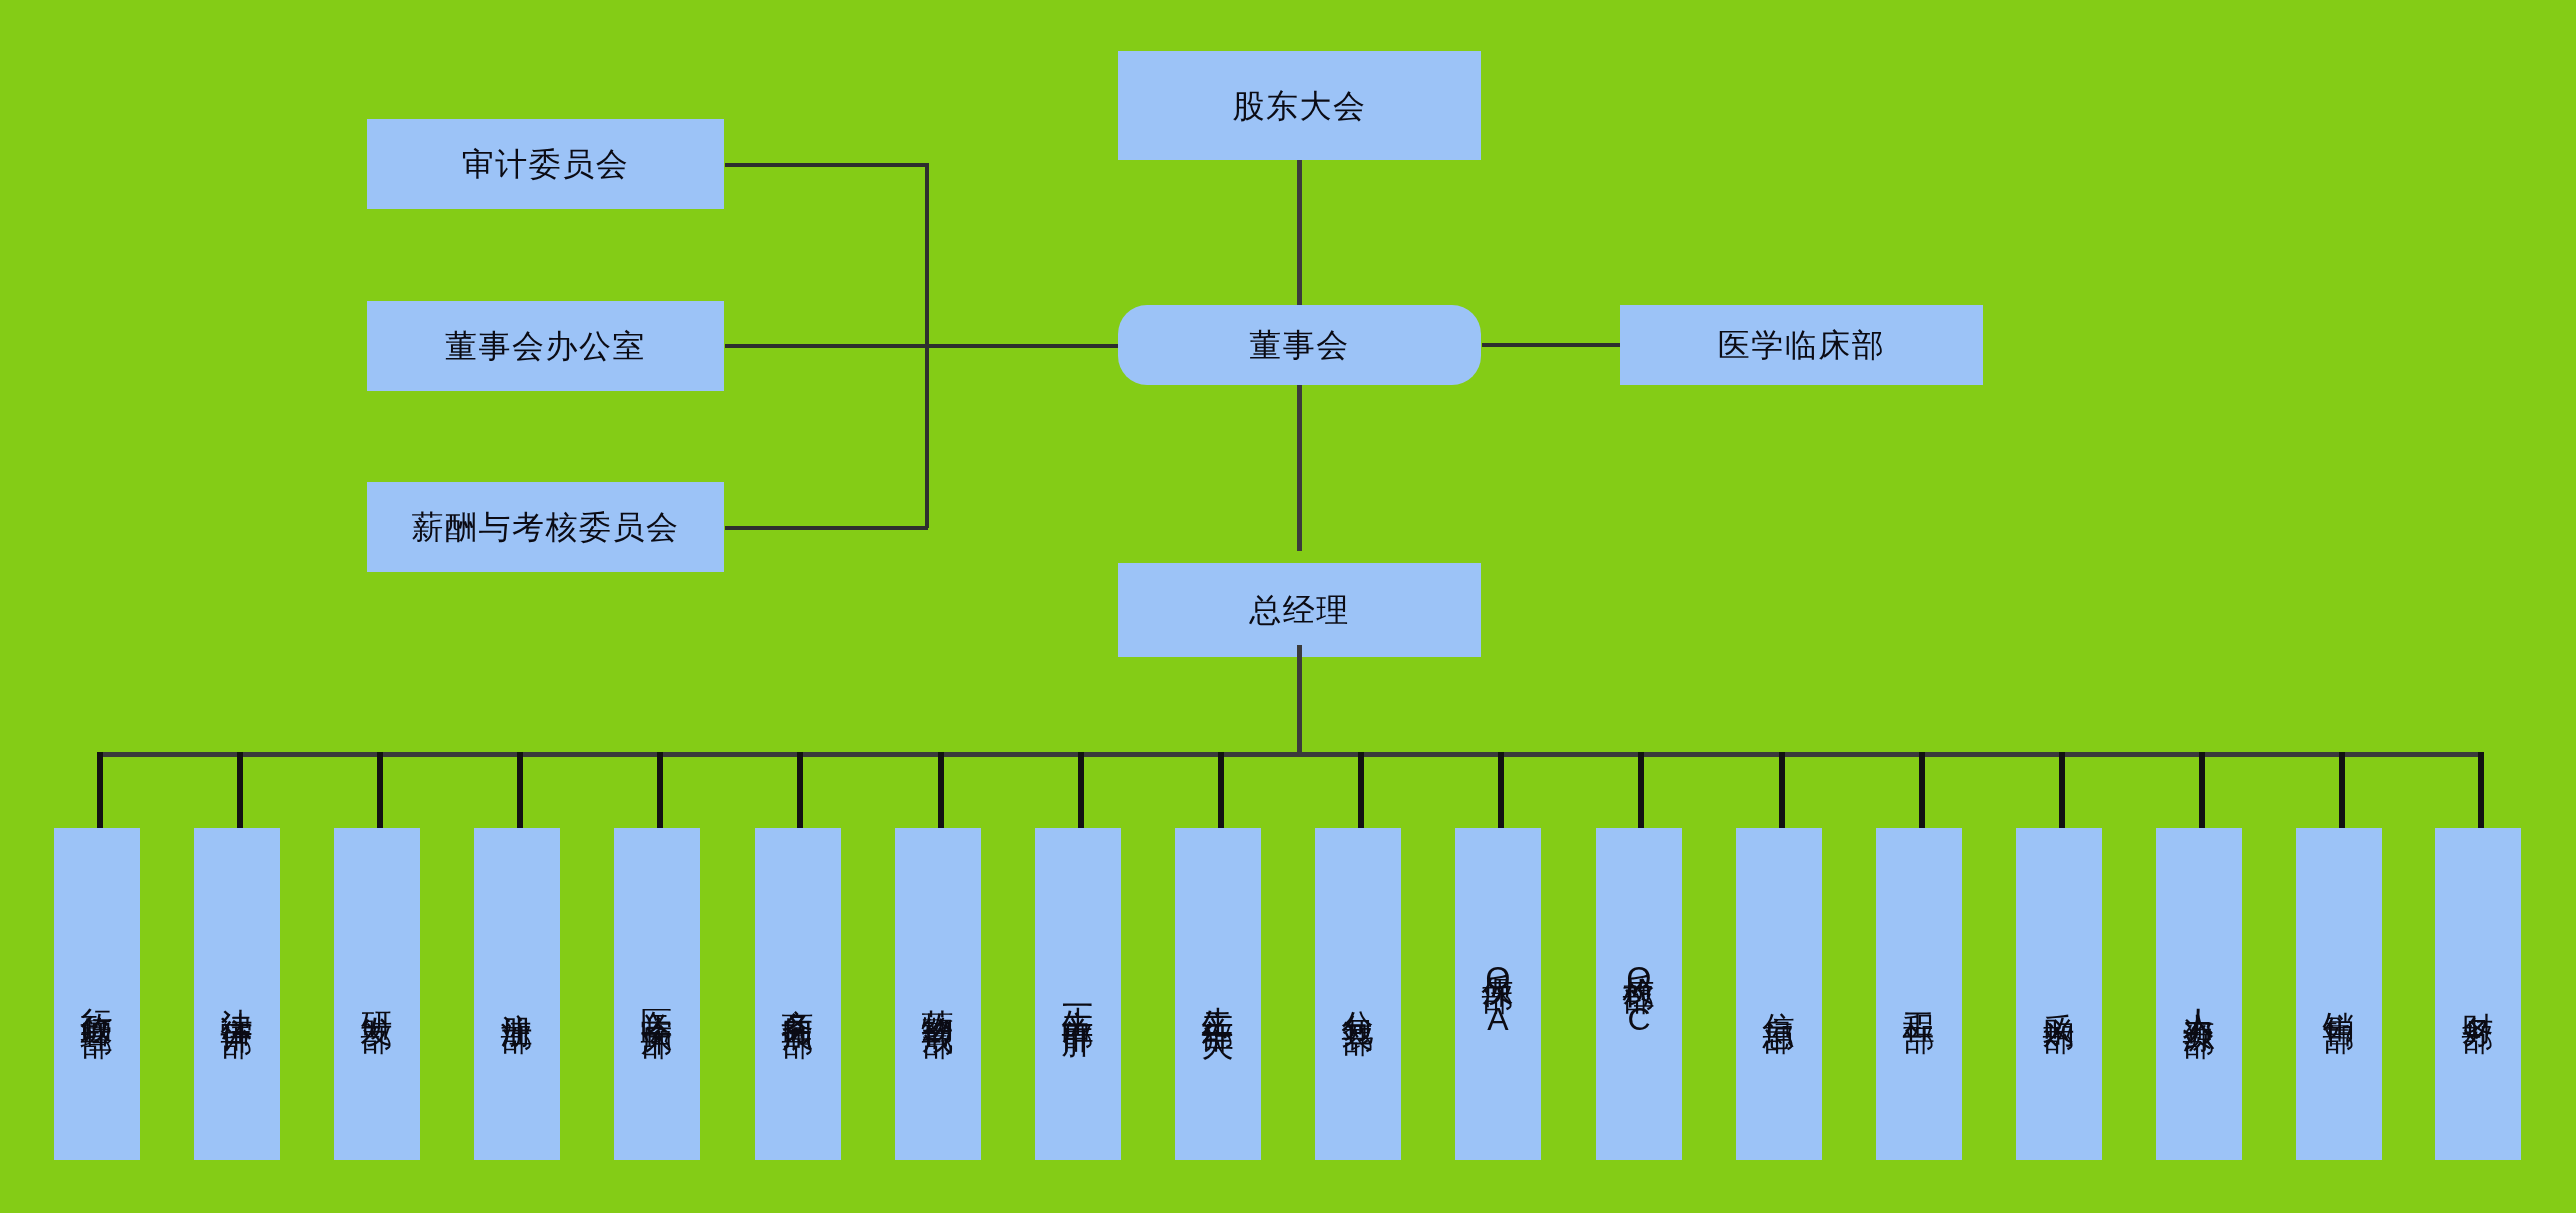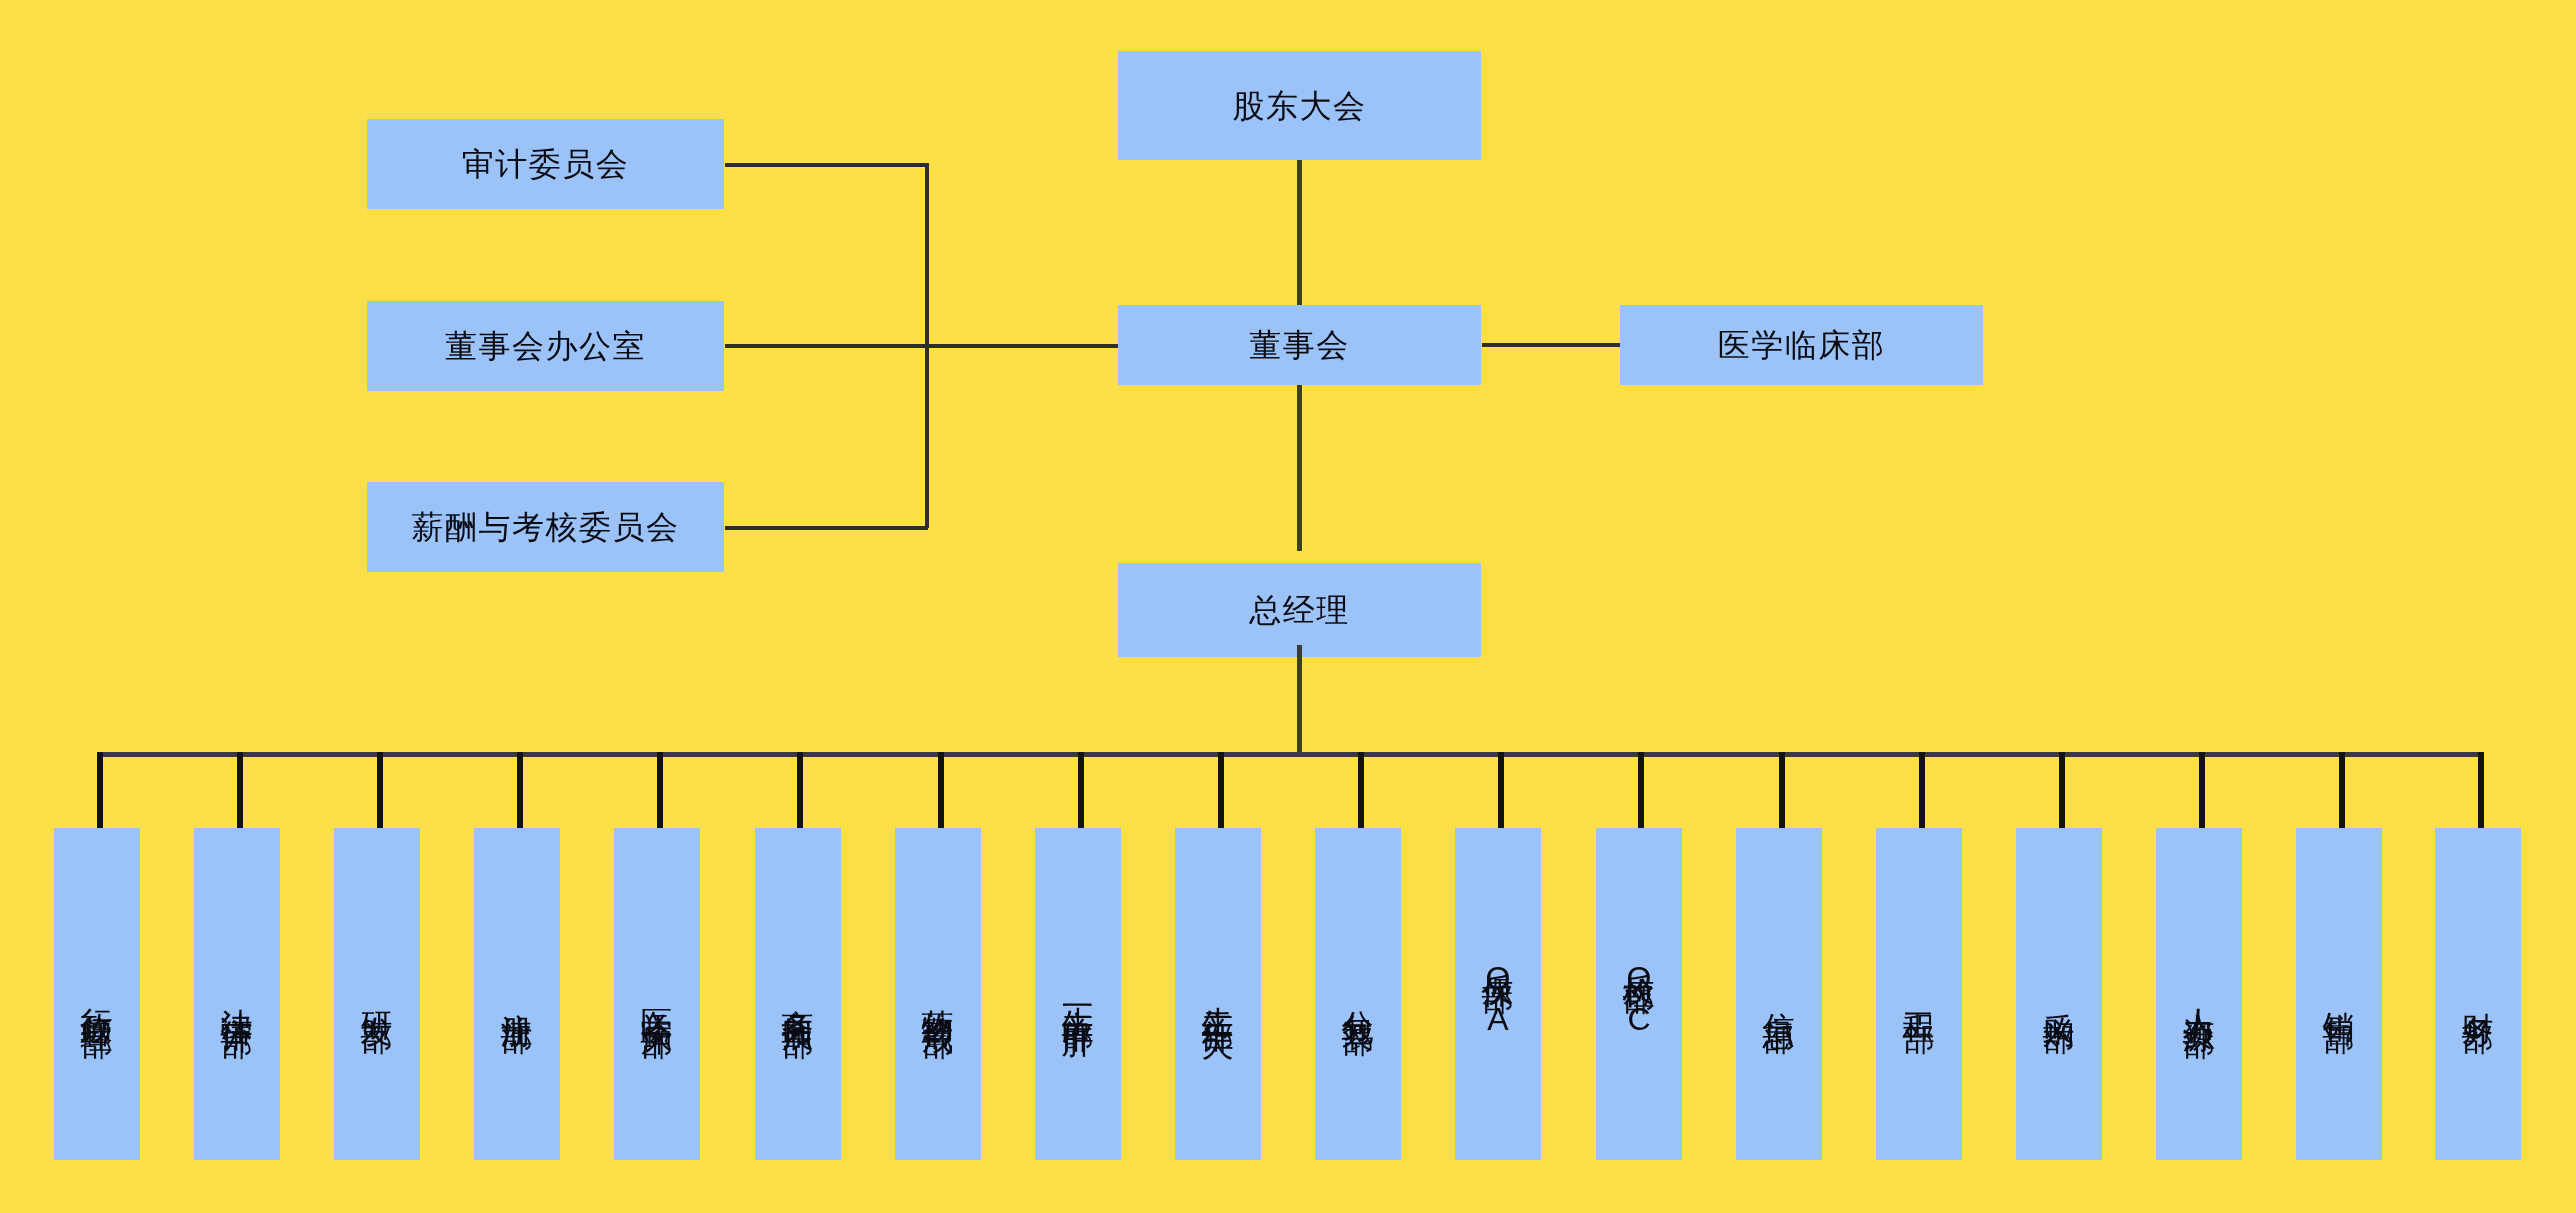--- a/index.html
+++ b/index.html
@@ -8,21 +8,21 @@
     background: #ffffff;
   }
   body {
     font-family: "Liberation Sans", "DejaVu Sans", sans-serif;
     color: #0b0b14;
   }
   #chart-root {
     position: relative;
     width: 2576px;
     height: 1214px;
-    background: #fde047;
+    background: #84cc16;
     overflow: hidden;
   }
 
   
   .node {
     position: absolute;
     box-sizing: border-box;
     background: #9CC3F7;
     display: flex;
     align-items: center;
@@ -73,21 +73,21 @@
 
   <div class="node horiz" style="left:367px; top:301px; width:357px; height:90px;">董事会办公室</div>
 
   <div class="node horiz" style="left:367px; top:482px; width:357px; height:90px;">薪酬与考核委员会</div>
 
   <div class="line thin-h" style="left:725px; top:163px; width:203px;"></div>
   <div class="line thin-h" style="left:725px; top:344px; width:570px;"></div>
   <div class="line thin-h" style="left:725px; top:526px; width:203px;"></div>
   <div class="line thin-v" style="left:925px; top:163px; height:365px;"></div>
 
-  <div class="node horiz" style="left:1118px; top:305px; width:363px; height:80px;">董事会</div>
+  <div class="node horiz" style="left:1118px; top:305px; width:363px; height:80px;border-radius:29px;">董事会</div>
 
   <div class="line thin-h" style="left:1482px; top:343px; width:138px;"></div>
 
   <div class="node horiz" style="left:1620px; top:305px; width:363px; height:80px;">医学临床部</div>
 
   <div class="line v" style="left:1297px; top:385px; height:166px;"></div>
 
   <div class="node horiz" style="left:1118px; top:550px; width:363px; height:94px;margin-top:13px;">总经理</div>
 
   <div class="line v" style="left:1297px; top:645px; height:109px;"></div>

